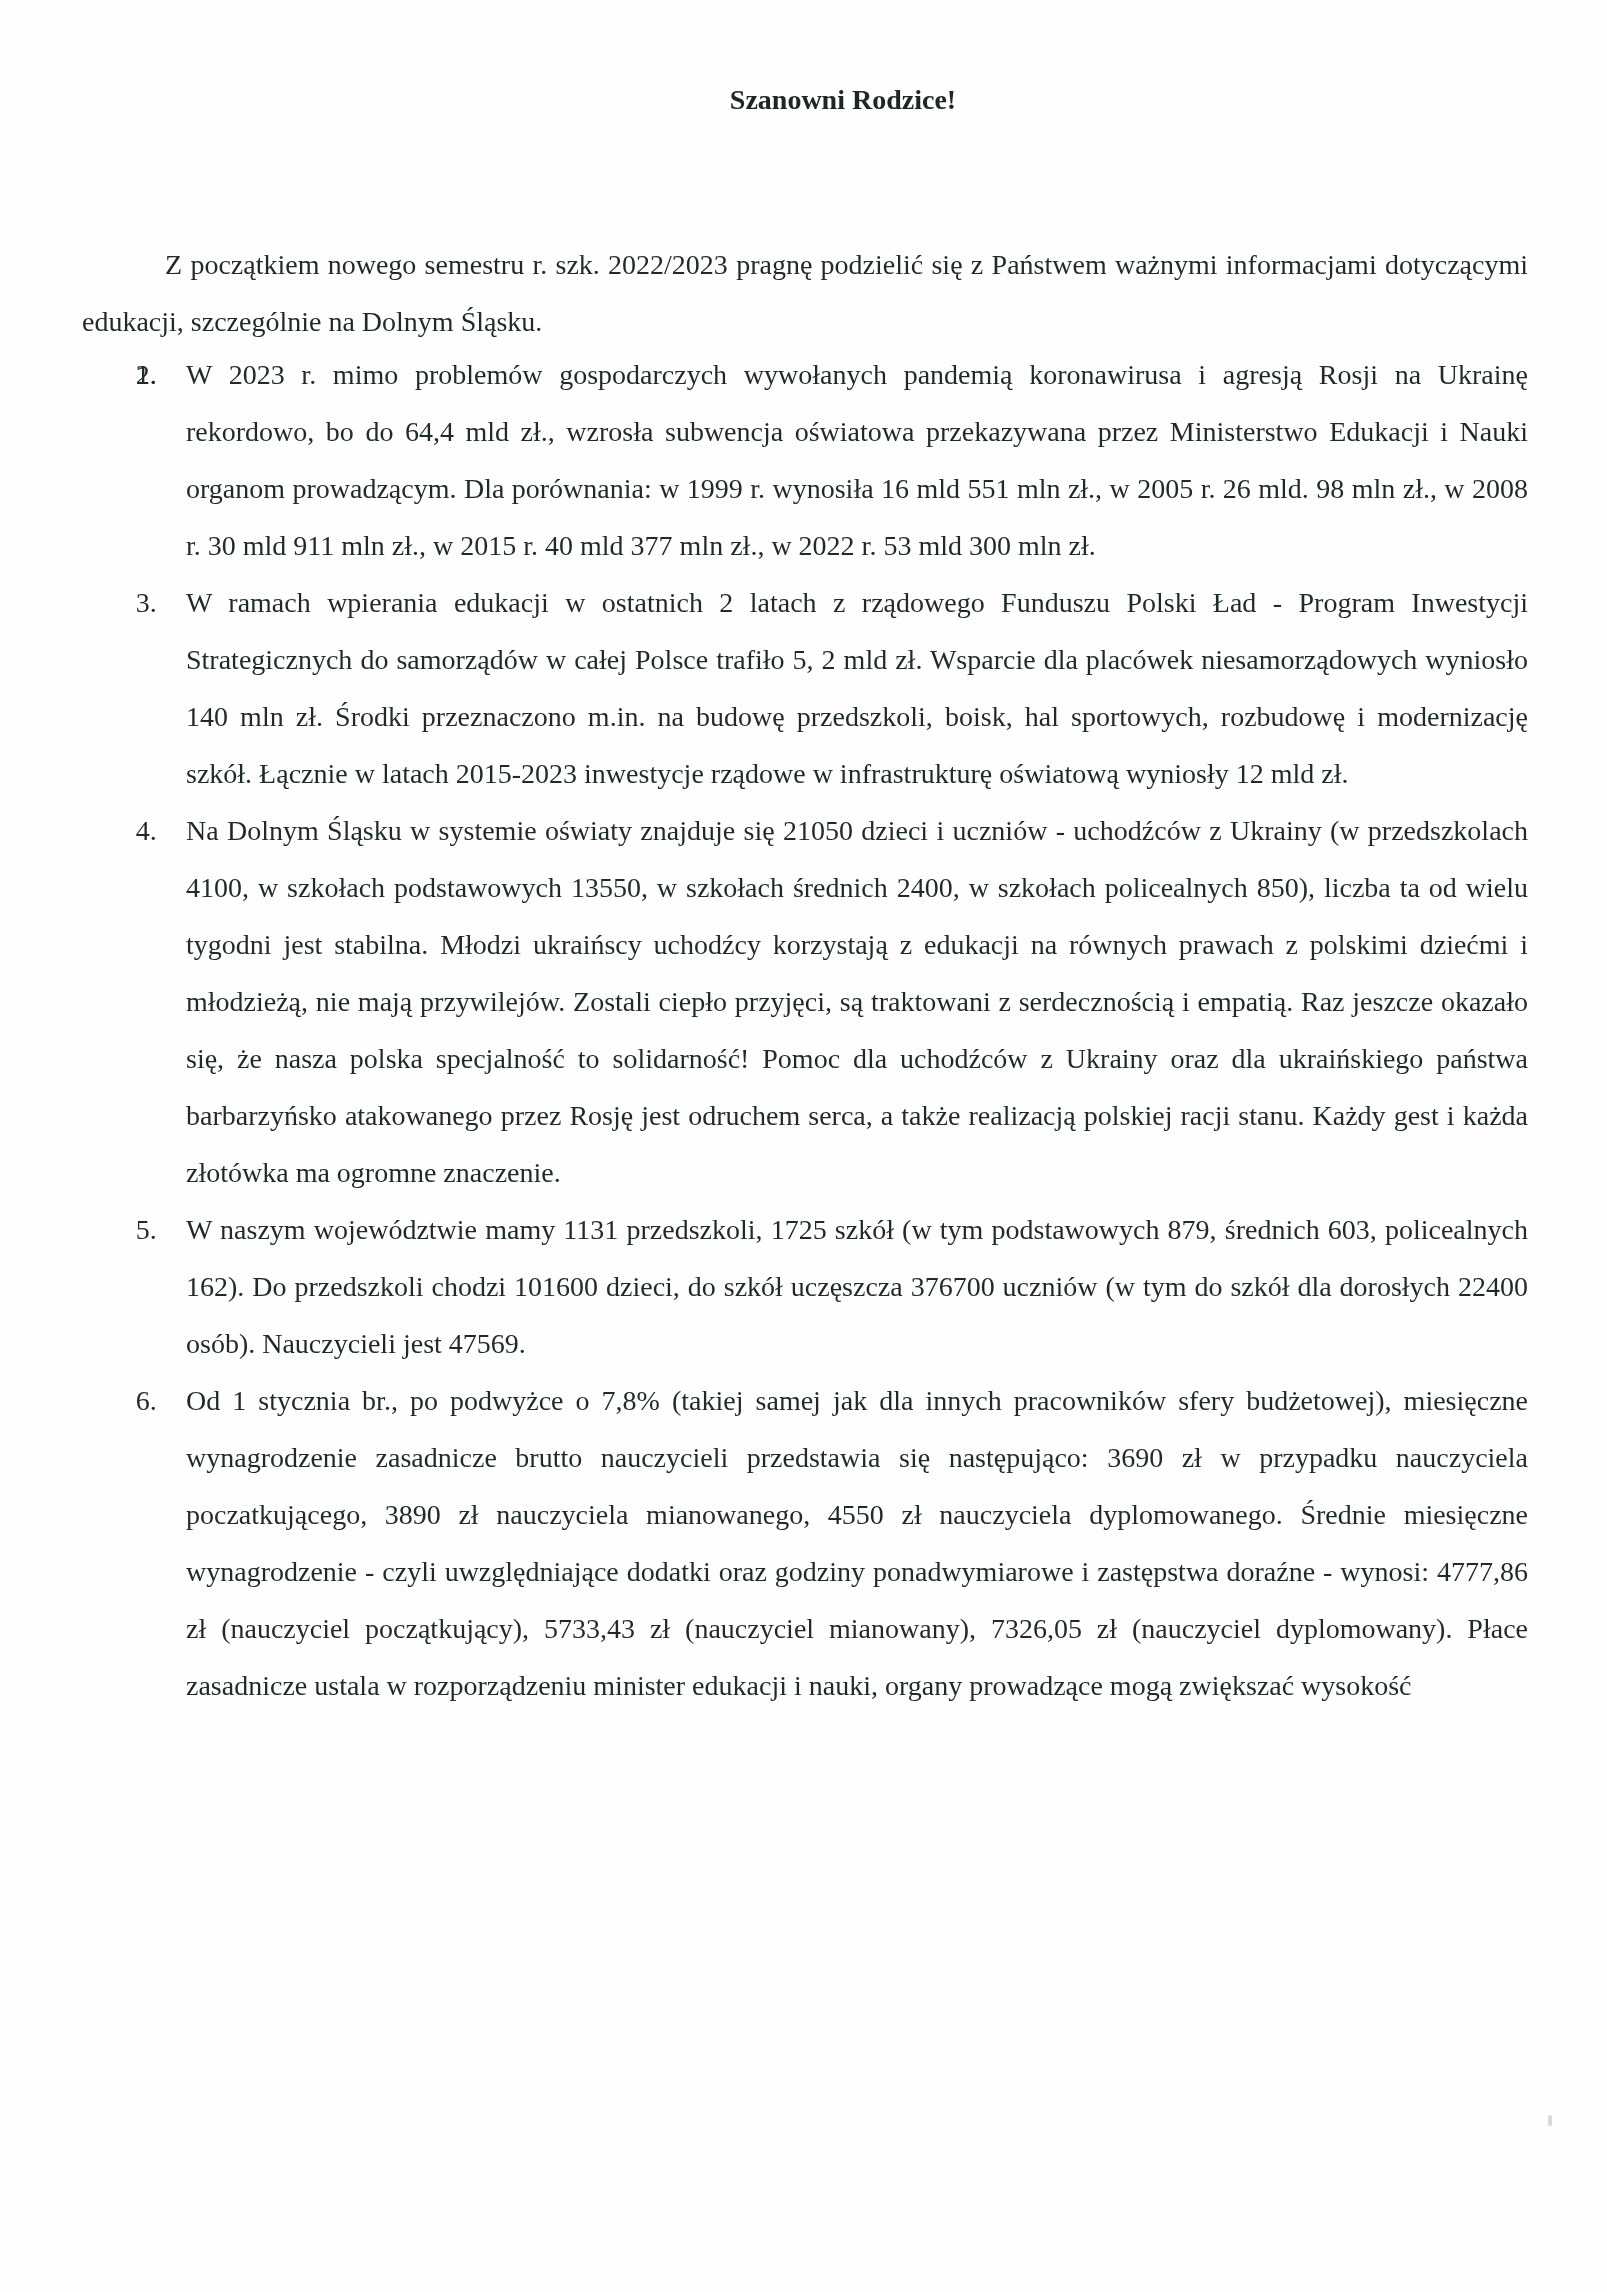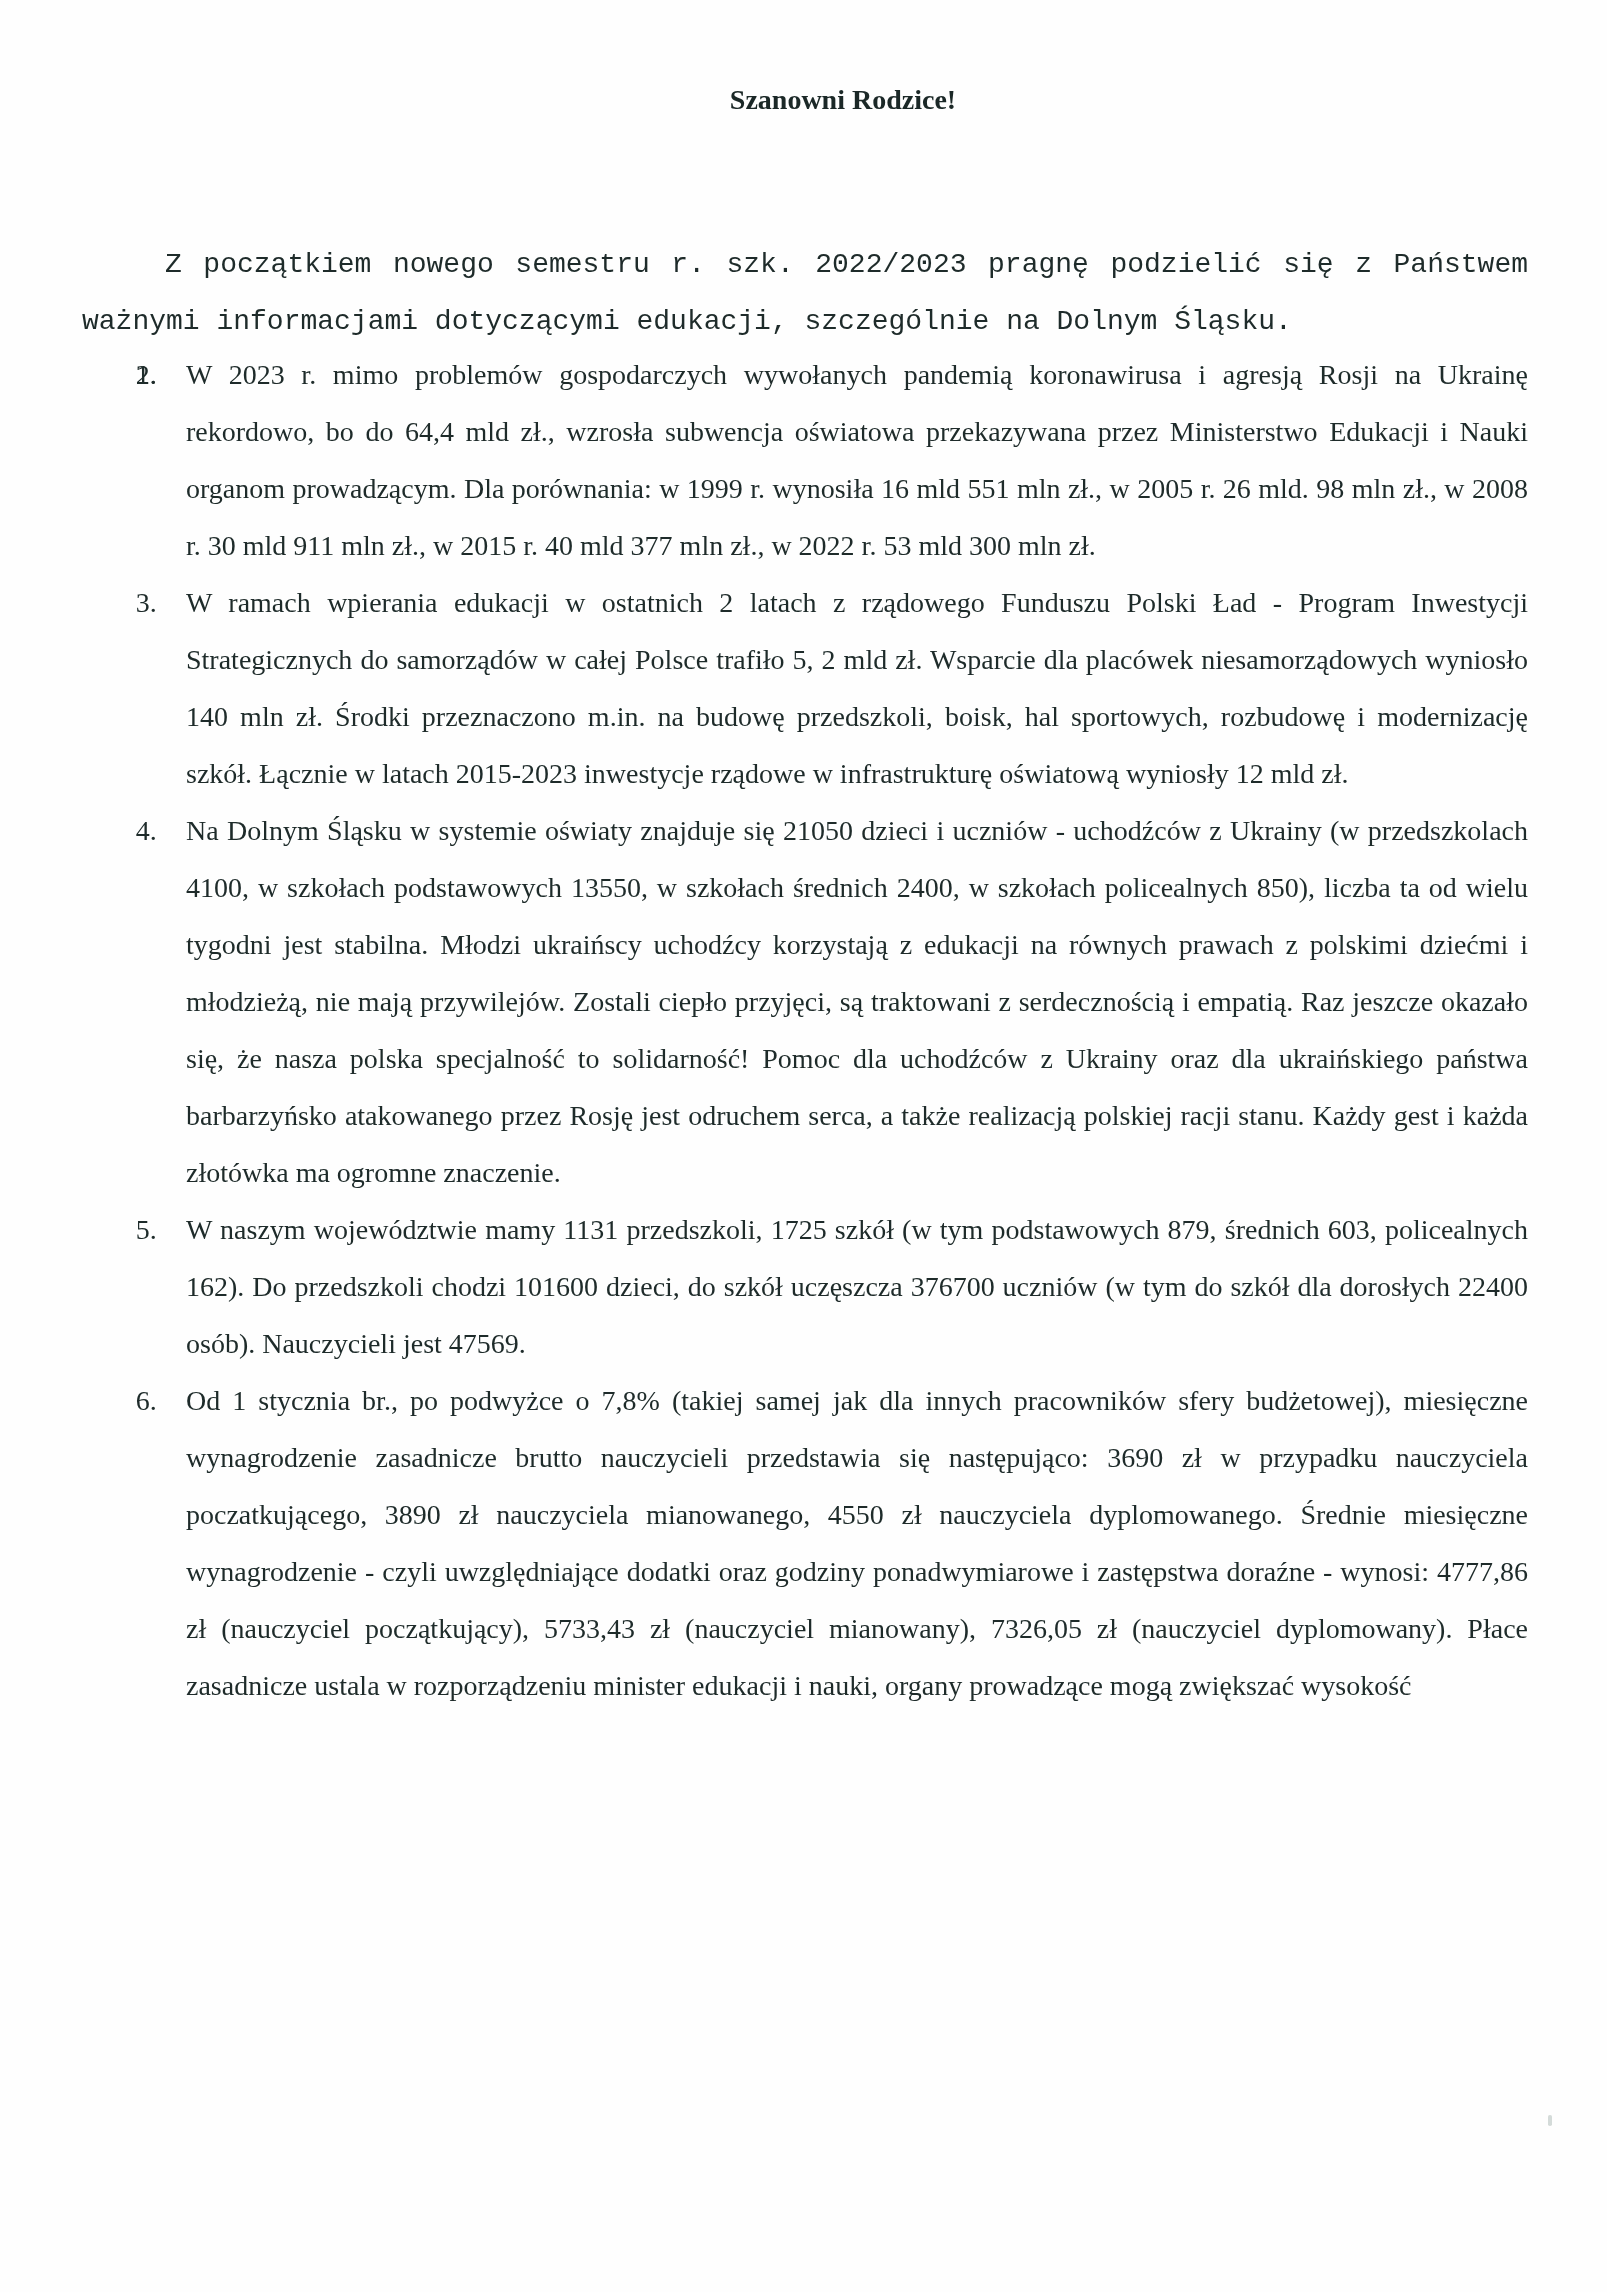--- a/index.html
+++ b/index.html
@@ -37,21 +37,20 @@
     }
     .intro {
       position: absolute;
       top: 208px;
       left: 82px;
       width: 1446px;
       font-size: 28px;
       line-height: 57px;
       text-align: justify;
       text-indent: 83px;
-      font-family: Liberation Mono, monospace;
     }
     .list {
       position: absolute;
       top: 346px;
       left: 134px;
       width: 1394px;
       margin: 0;
       padding: 0;
       list-style: none;
     }

